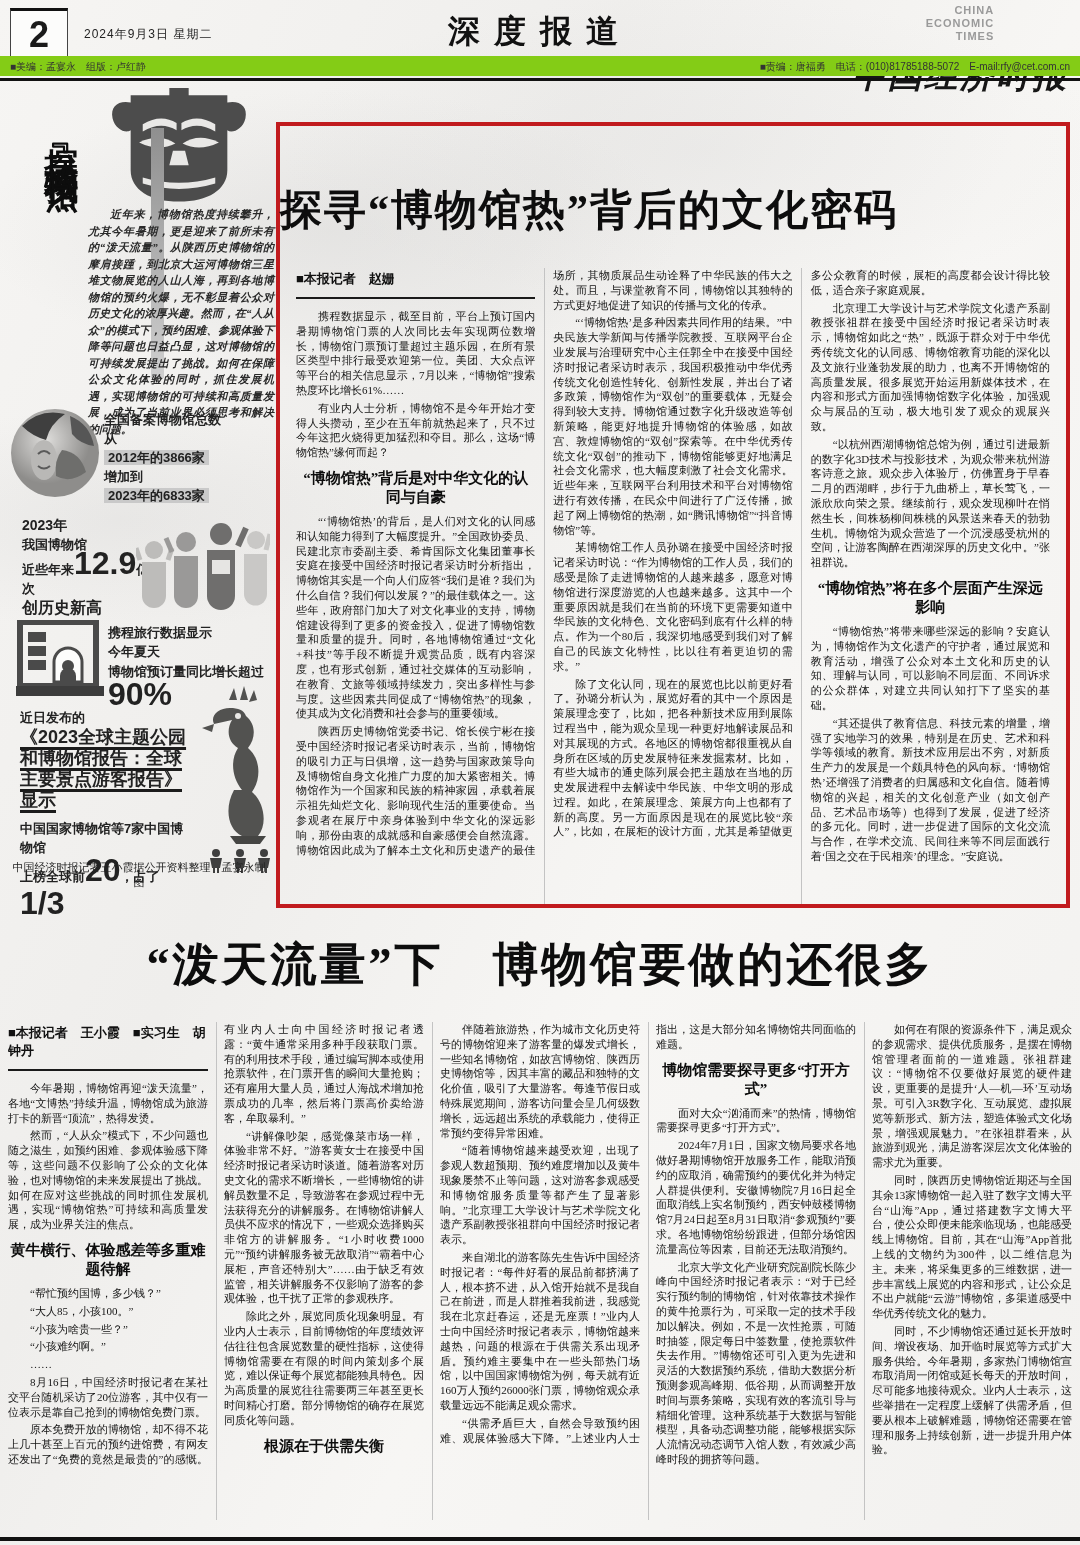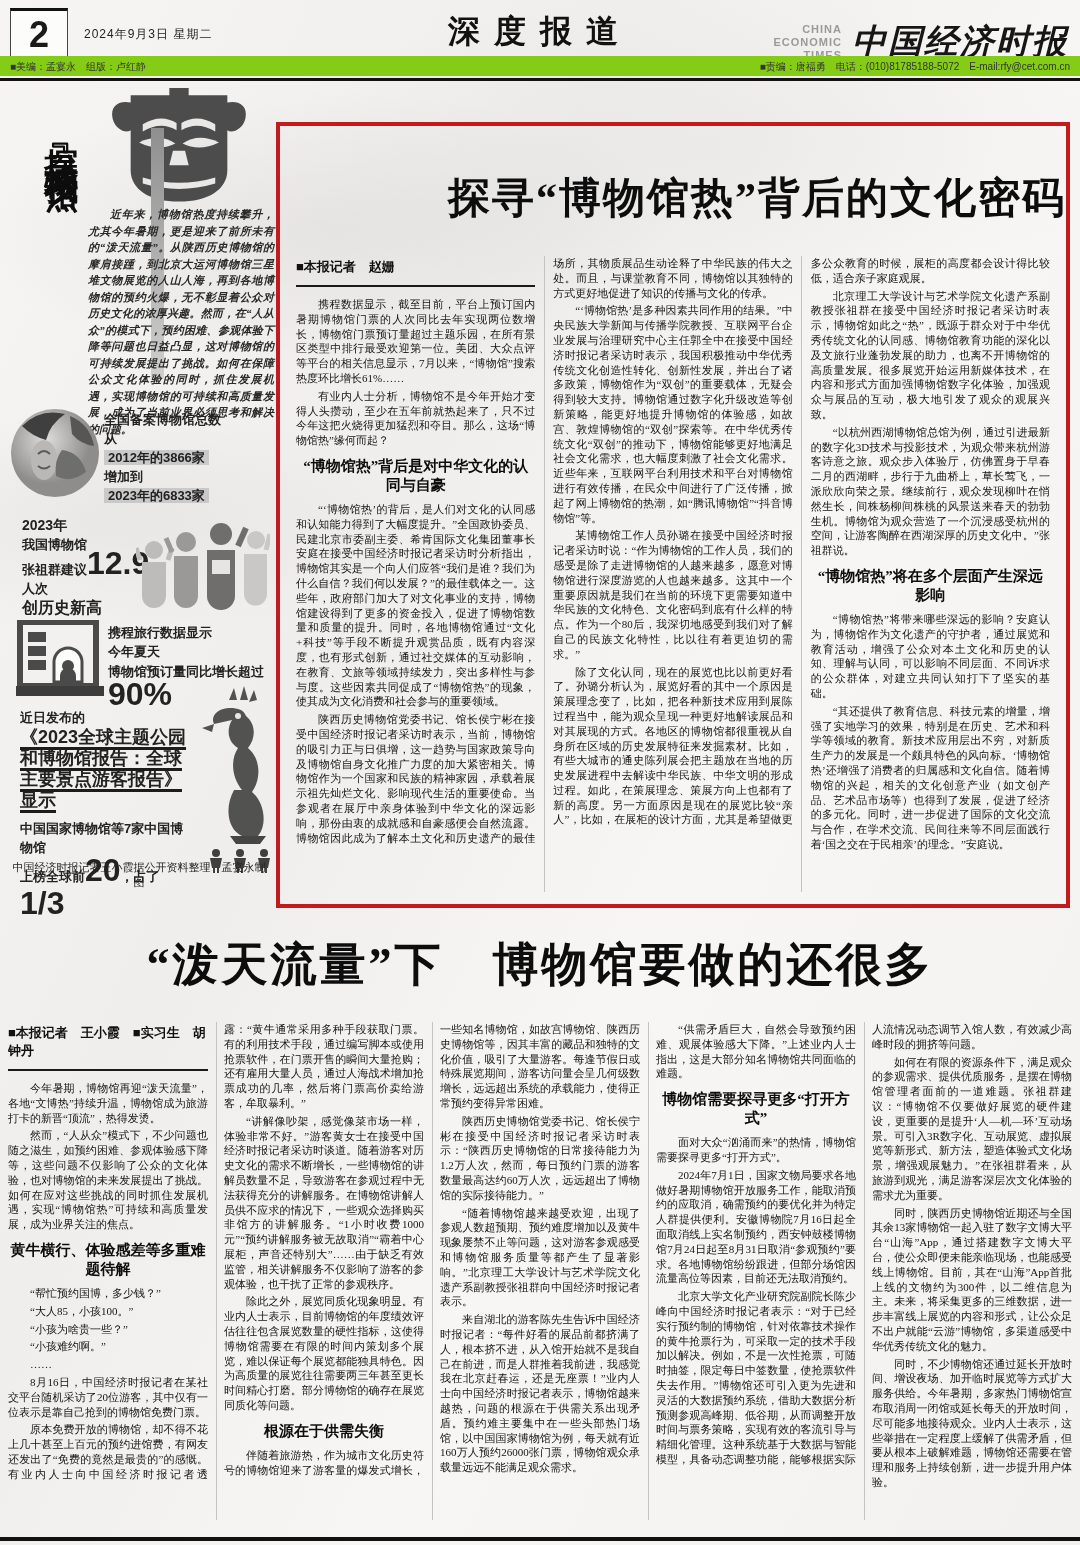--- a/index.html
+++ b/index.html
@@ -16,21 +16,21 @@
     overflow:hidden;
   }
   
   .hdr-top { position:absolute; left:0; top:0; width:1080px; height:52px; }
   .pagenum-box { position:absolute; left:10px; top:8px; width:58px; height:50px;
     border:1px solid #444; border-top:3px solid #111; background:#fcfcfb;
     font:bold 36px "Liberation Sans",sans-serif; text-align:center; line-height:48px; }
   .hdr-date { position:absolute; left:84px; top:26px; font:12px "Liberation Sans",sans-serif; color:#222; letter-spacing:1px; }
   .section-title { position:absolute; left:0; right:0; top:10px; text-align:center;
     font:bold 32px "Liberation Serif",serif; letter-spacing:14px; color:#111; }
-  .masthead { position:absolute; right:12px; top:19px; display:flex; align-items:center; gap:10px; }
+  .masthead { position:absolute; right:12px; top:4px; display:flex; align-items:center; gap:10px;flex-direction:column; }
   .masthead-en { text-align:right; font:bold 11px "Liberation Sans",sans-serif; color:#9a9a9a; line-height:13px; letter-spacing:1px; }
   .masthead-cn { font:bold italic 34px "DejaVu Serif",serif; color:#161616; letter-spacing:2px; }
   .hdr-strip { position:absolute; left:0; top:56px; width:1080px; height:20px; background:#84cc16; }
   .hdr-strip .left  { position:absolute; left:10px; top:4px; font:10px "Liberation Sans",sans-serif; color:#333; }
   .hdr-strip .right { position:absolute; right:10px; top:4px; font:10px "Liberation Sans",sans-serif; color:#333; }
   .hdr-rule { position:absolute; left:0; top:78px; width:1080px; height:3px; background:#111; }
   .page-bottom-rule { position:absolute; left:0; top:1537px; width:1080px; height:4px; background:#111; }
 
   
   .sidebar { position:absolute; left:8px; top:88px; width:262px; height:800px; }
@@ -56,21 +56,21 @@
   .stat4 { left:12px; top:620px; width:176px; }
   .report-title { text-decoration:underline; text-decoration-thickness:3px; text-underline-offset:4px; text-decoration-color:#1c1c1c; }
   .bird-wrap { position:absolute; left:192px; top:598px; }
   .lanterns { position:absolute; left:200px; top:760px; display:flex; gap:8px; }
   .sb-credit { position:absolute; left:0; top:772px; width:262px; text-align:center;
     font:11px "Liberation Sans",sans-serif; color:#222; }
 
   
   .main-article { position:absolute; left:276px; top:122px; width:794px; height:786px;
     border:4px solid #c11b1e; }
-  .main-title { margin-top:44px; text-align:right; font:bold 42px "Liberation Serif",serif;
+  .main-title { margin-top:56px; text-align:left; font:bold 42px "Liberation Serif",serif;
     letter-spacing:2px; color:#0d0d0d; }
   .main-cols { margin:30px 16px 0; height:636px; column-count:3; column-gap:18px;
     column-rule:1px solid #c3c3c3; overflow:hidden; }
   .article-byline { font:bold 13px "Liberation Sans",sans-serif; color:#111;
     border-bottom:2px solid #1a1a1a; padding:2px 0 9px; margin-bottom:10px; }
   .subhead { text-align:center; font:bold 15px "Liberation Serif",serif; color:#0d0d0d;
     margin:9px 0 7px; break-inside:avoid; }
   .body-p { font-size:11px; line-height:14.8px; text-align:justify; text-indent:2em;
     margin-bottom:3px; color:#141414; }
 
@@ -142,21 +142,21 @@
     <span class="ln">全国备案博物馆总数</span>
     <span class="ln">从</span>
     <span class="ln"><span class="hl">2012年的3866家</span></span>
     <span class="ln">增加到</span>
     <span class="ln"><span class="hl">2023年的6833家</span></span>
   </div>
 
   <div class="stat stat2">
     <span class="ln top-line">2023年</span>
     <span class="ln">我国博物馆</span>
-    <span class="ln"><span>张祖群建议</span><span class="bignum">12.9</span><span>亿人次</span></span>
+    <span class="ln"><span>近些年来</span><span class="bignum">12.9</span><span>亿人次</span></span>
     <span class="ln" style="font-size:16px">创历史新高</span>
   </div>
   <div class="crowd-wrap">
     <svg width="134" height="96" viewBox="0 0 134 96">
       <g fill="#bdbcba">
           <circle cx="18" cy="34" r="9"></circle>
           <path d="M6 46 h24 v34 a4 4 0 0 1 -24 0 Z"></path>
           <path d="M4 44 l-4 -12 M32 44 l4 -12" stroke="#bdbcba" stroke-width="5"></path>
         </g>
       <g fill="#9a9998">
@@ -262,21 +262,20 @@
       <p class="body-p">“大人85，小孩100。”</p>
       <p class="body-p">“小孩为啥贵一些？”</p>
       <p class="body-p">“小孩难约啊。”</p>
       <p class="body-p">……</p>
       <p class="body-p">8月16日，中国经济时报记者在某社交平台随机采访了20位游客，其中仅有一位表示是靠自己抢到的博物馆免费门票。</p>
       <p class="body-p">原本免费开放的博物馆，却不得不花上几十甚至上百元的预约进馆费，有网友还发出了“免费的竟然是最贵的”的感慨。有业内人士向中国经济时报记者透露：“黄牛通常采用多种手段获取门票。有的利用技术手段，通过编写脚本或使用抢票软件，在门票开售的瞬间大量抢购；还有雇用大量人员，通过人海战术增加抢票成功的几率，然后将门票高价卖给游客，牟取暴利。”</p>
       <p class="body-p">“讲解像吵架，感觉像菜市场一样，体验非常不好。”游客黄女士在接受中国经济时报记者采访时谈道。随着游客对历史文化的需求不断增长，一些博物馆的讲解员数量不足，导致游客在参观过程中无法获得充分的讲解服务。在博物馆讲解人员供不应求的情况下，一些观众选择购买非馆方的讲解服务。“1小时收费1000元”“预约讲解服务被无故取消”“霸着中心展柜，声音还特别大”……由于缺乏有效监管，相关讲解服务不仅影响了游客的参观体验，也干扰了正常的参观秩序。</p>
       <p class="body-p">除此之外，展览同质化现象明显。有业内人士表示，目前博物馆的年度绩效评估往往包含展览数量的硬性指标，这使得博物馆需要在有限的时间内策划多个展览，难以保证每个展览都能独具特色。因为高质量的展览往往需要两三年甚至更长时间精心打磨。部分博物馆的确存在展览同质化等问题。</p>
       <div class="subhead">根源在于供需失衡</div>
       <p class="body-p">伴随着旅游热，作为城市文化历史符号的博物馆迎来了游客量的爆发式增长，一些知名博物馆，如故宫博物馆、陕西历史博物馆等，因其丰富的藏品和独特的文化价值，吸引了大量游客。每逢节假日或特殊展览期间，游客访问量会呈几何级数增长，远远超出系统的承载能力，使得正常预约变得异常困难。</p>
-      <p class="body-p">陕西历史博物馆党委书记、馆长侯宁彬在接受中国经济时报记者采访时表示：“陕西历史博物馆的日常接待能力为1.2万人次，然而，每日预约门票的游客数量最高达约60万人次，远远超出了博物馆的实际接待能力。”</p>
       <p class="body-p">“随着博物馆越来越受欢迎，出现了参观人数超预期、预约难度增加以及黄牛现象屡禁不止等问题，这对游客参观感受和博物馆服务质量等都产生了显著影响。”北京理工大学设计与艺术学院文化遗产系副教授张祖群向中国经济时报记者表示。</p>
       <p class="body-p">来自湖北的游客陈先生告诉中国经济时报记者：“每件好看的展品前都挤满了人，根本挤不进，从入馆开始就不是我自己在前进，而是人群推着我前进，我感觉我在北京赶春运，还是无座票！”业内人士向中国经济时报记者表示，博物馆越来越热，问题的根源在于供需关系出现矛盾。预约难主要集中在一些头部热门场馆，以中国国家博物馆为例，每天就有近160万人预约26000张门票，博物馆观众承载量远远不能满足观众需求。</p>
       <p class="body-p">“供需矛盾巨大，自然会导致预约困难、观展体验感大下降。”上述业内人士指出，这是大部分知名博物馆共同面临的难题。</p>
       <div class="subhead">博物馆需要探寻更多“打开方式”</div>
       <p class="body-p">面对大众“汹涌而来”的热情，博物馆需要探寻更多“打开方式”。</p>
       <p class="body-p">2024年7月1日，国家文物局要求各地做好暑期博物馆开放服务工作，能取消预约的应取消，确需预约的要优化并为特定人群提供便利。安徽博物院7月16日起全面取消线上实名制预约，西安钟鼓楼博物馆7月24日起至8月31日取消“参观预约”要求。各地博物馆纷纷跟进，但部分场馆因流量高位等因素，目前还无法取消预约。</p>
       <p class="body-p">北京大学文化产业研究院副院长陈少峰向中国经济时报记者表示：“对于已经实行预约制的博物馆，针对依靠技术操作的黄牛抢票行为，可采取一定的技术手段加以解决。例如，不是一次性抢票，可随时抽签，限定每日中签数量，使抢票软件失去作用。”博物馆还可引入更为先进和灵活的大数据预约系统，借助大数据分析预测参观高峰期、低谷期，从而调整开放时间与票务策略，实现有效的客流引导与精细化管理。这种系统基于大数据与智能模型，具备动态调整功能，能够根据实际人流情况动态调节入馆人数，有效减少高峰时段的拥挤等问题。</p>
       <p class="body-p">如何在有限的资源条件下，满足观众的参观需求、提供优质服务，是摆在博物馆管理者面前的一道难题。张祖群建议：“博物馆不仅要做好展览的硬件建设，更重要的是提升‘人—机—环’互动场景。可引入3R数字化、互动展览、虚拟展览等新形式、新方法，塑造体验式文化场景，增强观展魅力。”在张祖群看来，从旅游到观光，满足游客深层次文化体验的需求尤为重要。</p>
       <p class="body-p">同时，陕西历史博物馆近期还与全国其余13家博物馆一起入驻了数字文博大平台“山海”App，通过搭建数字文博大平台，使公众即便未能亲临现场，也能感受线上博物馆。目前，其在“山海”App首批上线的文物约为300件，以二维信息为主。未来，将采集更多的三维数据，进一步丰富线上展览的内容和形式，让公众足不出户就能“云游”博物馆，多渠道感受中华优秀传统文化的魅力。</p>
       <p class="body-p">同时，不少博物馆还通过延长开放时间、增设夜场、加开临时展览等方式扩大服务供给。今年暑期，多家热门博物馆宣布取消周一闭馆或延长每天的开放时间，尽可能多地接待观众。业内人士表示，这些举措在一定程度上缓解了供需矛盾，但要从根本上破解难题，博物馆还需要在管理和服务上持续创新，进一步提升用户体验。</p>

